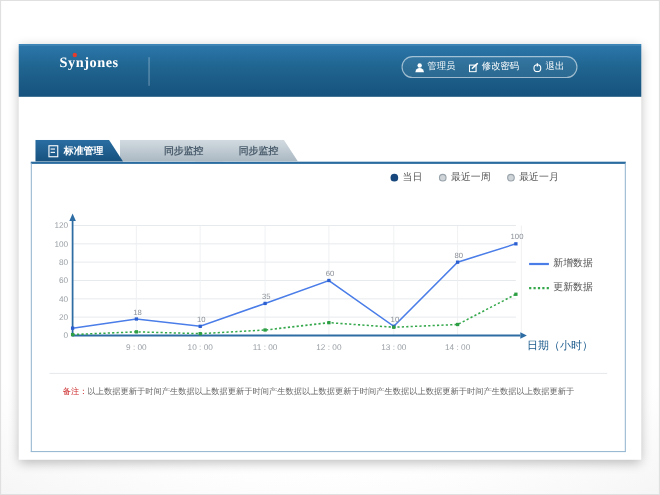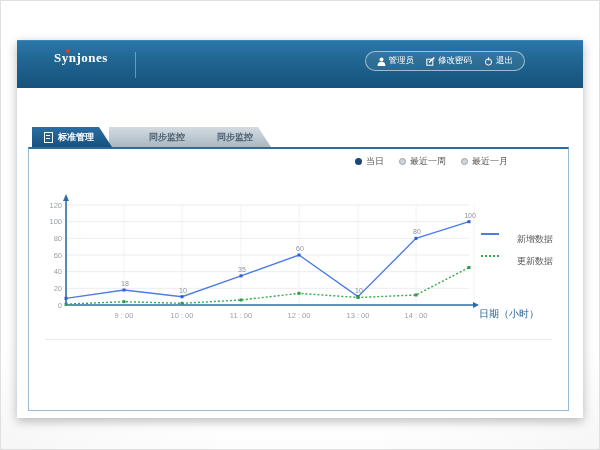--- a/index.html
+++ b/index.html
@@ -73,21 +73,21 @@
   }
   .radio-group{position:absolute;right:60px;top:6px;display:flex;gap:15px;align-items:center;}
   .radio-item{display:flex;align-items:center;gap:4px;font-size:9px;color:#555;cursor:pointer;}
   .radio-dot{width:7px;height:7px;border-radius:50%;box-sizing:border-box;}
   .radio-dot.on{background:#17477c;}
   .radio-dot.off{background:#cfd4d8;border:1.5px solid #99a3ab;}
   .y-axis-title{position:absolute;left:18px;top:23px;font-size:10.5px;font-weight:bold;color:#1b5a8c;letter-spacing:1px;}
   #chart-svg{position:absolute;left:0;top:38px;}
   .x-axis-title{position:absolute;left:450px;top:158px;font-size:10px;font-weight:normal;color:#1b5a8c;}
   .legend{position:absolute;left:452px;top:84px;display:flex;flex-direction:column;gap:9px;}
-  .legend-item{display:flex;align-items:flex-start;gap:18px;font-size:9px;color:#555;cursor:pointer;white-space:nowrap;}
+  .legend-item{display:flex;align-items:center;gap:4px;font-size:9px;color:#555;cursor:pointer;white-space:nowrap;}
   .swatch{width:18px;height:0;border-top-width:2px;}
   .swatch.solid{border-top-style:solid;border-top-color:#4a7de8;}
   .swatch.dotted{border-top-style:dotted;border-top-color:#35a84c;}
   .divider{position:absolute;left:16px;right:16px;top:190px;height:1px;background:#e8eaec;}
   .note{position:absolute;left:28px;top:202px;right:14px;font-size:7.5px;color:#666;white-space:nowrap;overflow:hidden;}
   .note .red{color:#cc2a2a;}
 </style>
 </head>
 <body>
 
@@ -224,15 +224,18 @@
         <span>新增数据</span>
       </span>
       <span class="legend-item">
         <span class="swatch dotted"></span>
         <span>更新数据</span>
       </span>
     </div>
 
     <div class="divider"></div>
 
+    <div class="note">
+      <span class="red">备注：</span><span>以上数据更新于时间产生数据以上数据更新于时间产生数据以上数据更新于时间产生数据以上数据更新于时间产生数据以上数据更新于</span>
+    </div>
 
   </section>
 </div>
 
 </body></html>

